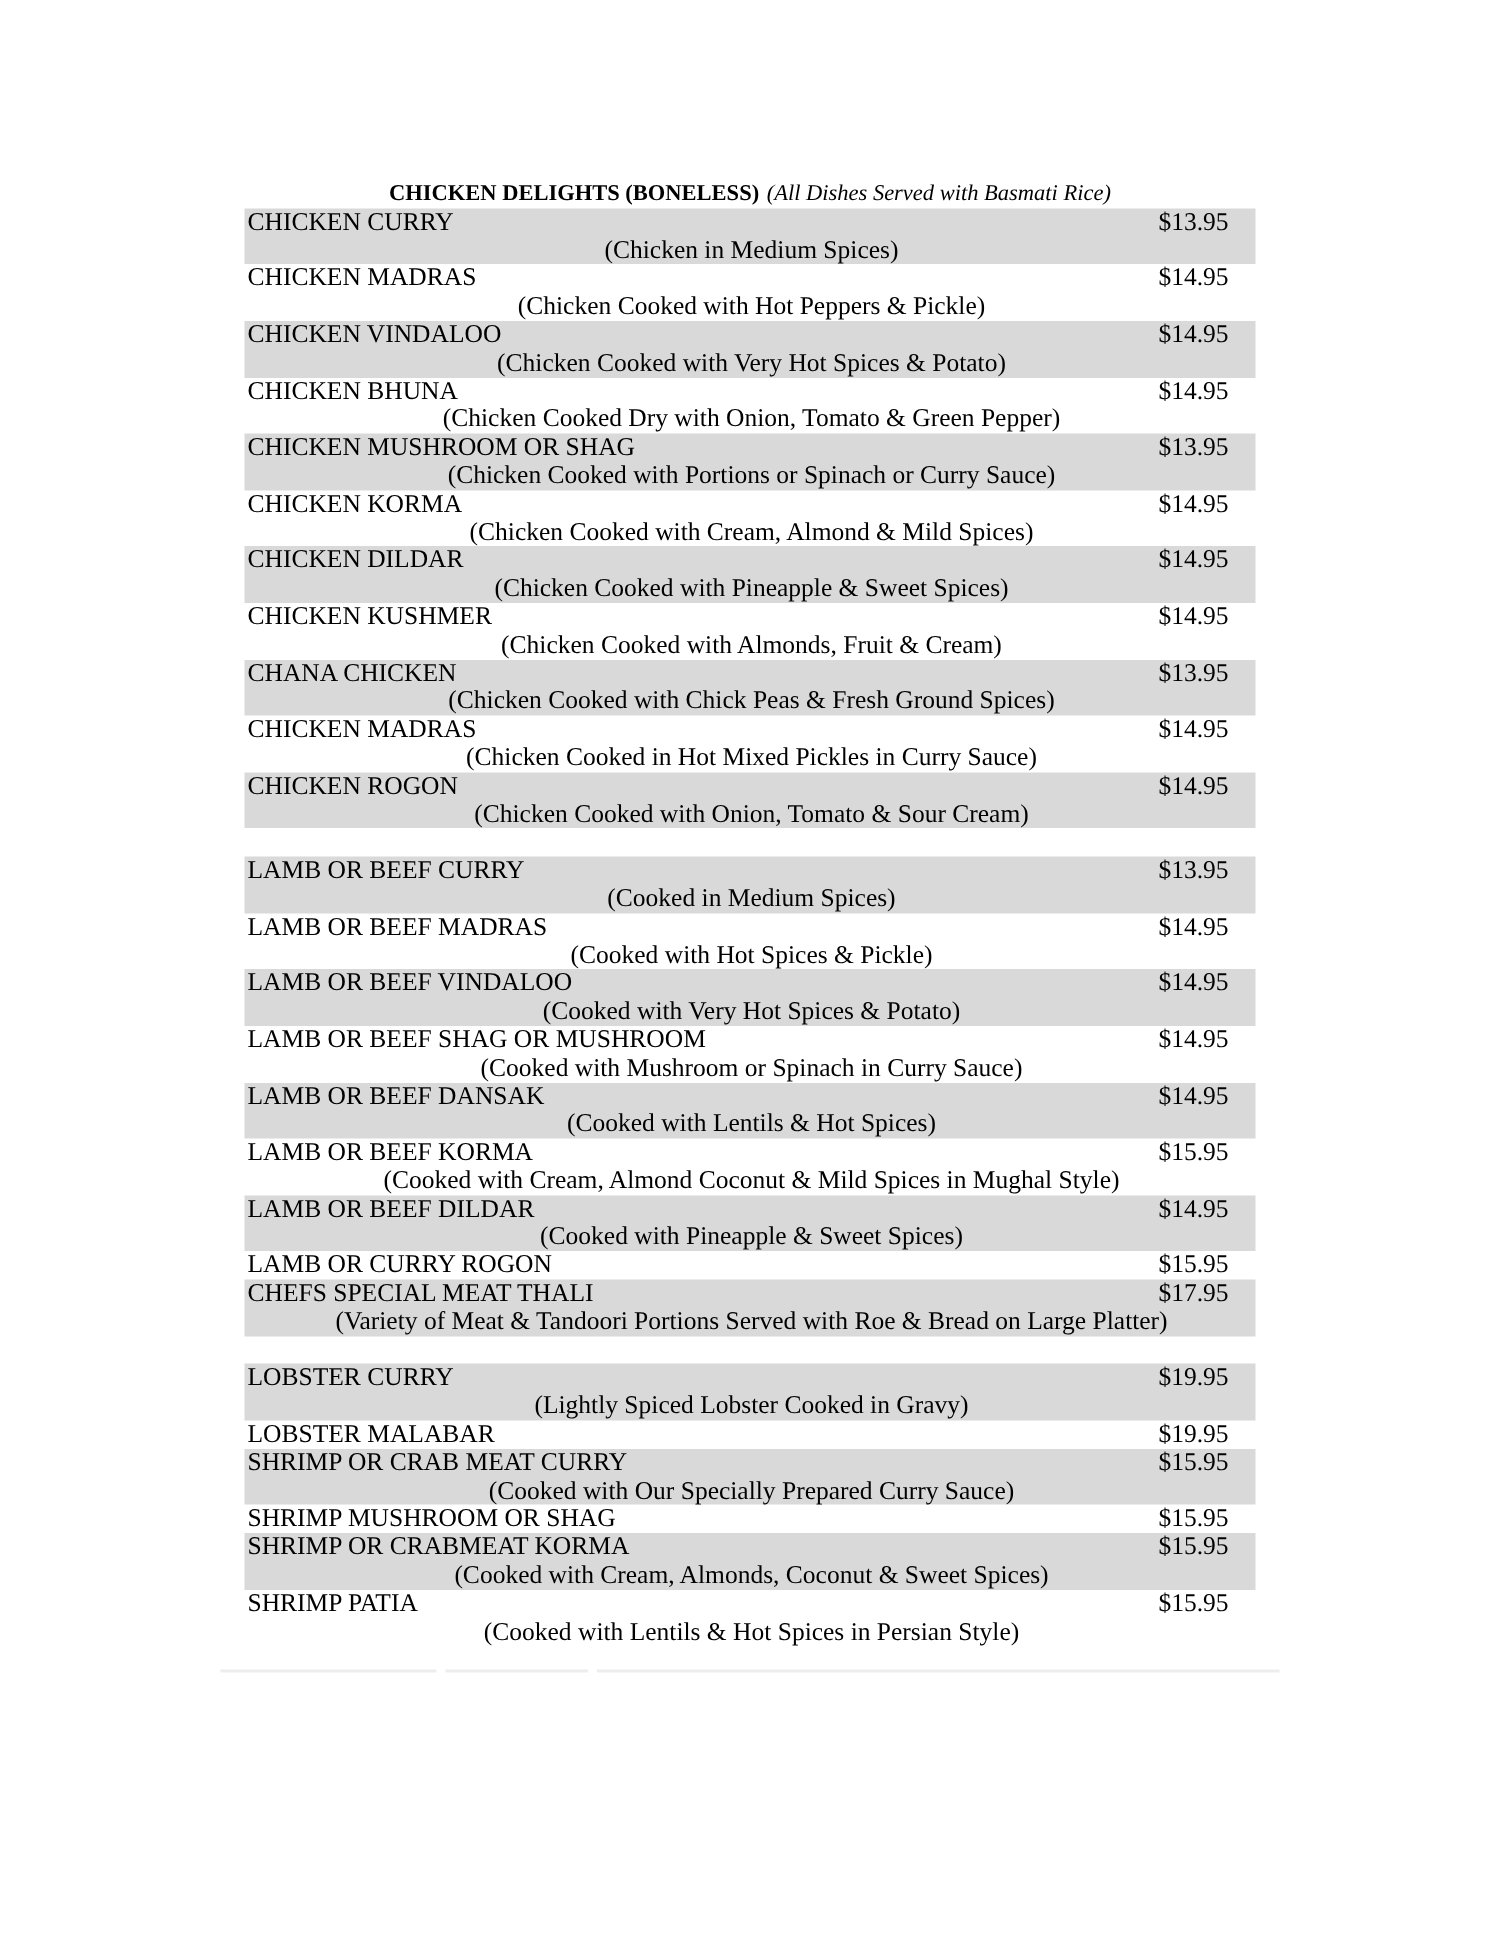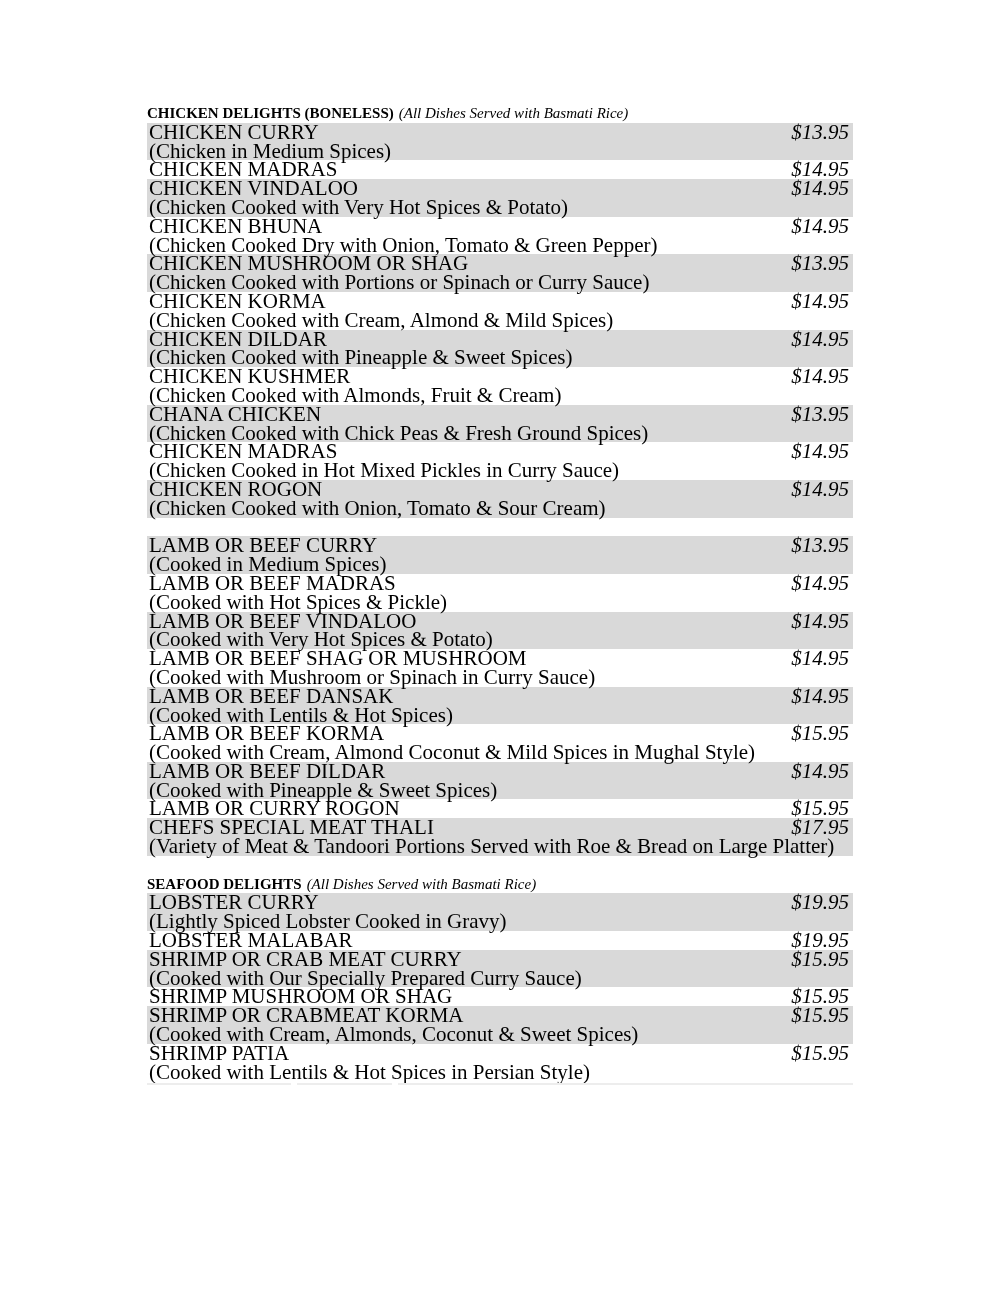--- a/index.html
+++ b/index.html
@@ -14,42 +14,42 @@
     font-family: "Liberation Serif", "DejaVu Serif", serif;
     color: #000000;
     -webkit-font-smoothing: antialiased;
   }
   .page {
     position: absolute;
     left: 147px;
     top: 104px;
     width: 706px;
   }
-  .section { margin: 0; }
+  .section { margin: 16px; text-align: center; }
   .section + .section { margin-top: 18.8px; }
   .section-header {
     font-size: 15px;
     line-height: 18.8px;
     white-space: nowrap;
   }
   .section-title { font-weight: bold; }
   .section-note { font-style: italic; margin-left: 5px; }
   .row {
-    font-size: 21px;
+    font-size: 17px;
     line-height: 18.8px;
     padding: 0 0 0 2px;
   }
   .row.striped { background: var(--stripe, #d9d9d9); }
   .row-top {
     display: flex;
     justify-content: space-between;
     align-items: baseline;
   }
   .item-name { white-space: nowrap; }
-  .item-price { white-space: nowrap; padding-right: 4px; font-style: italic; }
+  .item-price { white-space: nowrap; padding-right: 18px; }
   .item-desc { white-space: nowrap; }
   .bottom-rule {
     display: flex;
     margin-top: 2px;
     gap: 6px;
   }
   .bottom-rule .seg {
     height: 2px;
     background: var(--rule, #ededed);
   }
@@ -69,20 +69,21 @@
             <span class="item-name">CHICKEN CURRY</span>
             <span class="item-price">$13.95</span>
           </div>
           <div class="item-desc">(Chicken in Medium Spices)</div>
         </div>
         <div class="row">
           <div class="row-top">
             <span class="item-name">CHICKEN MADRAS</span>
             <span class="item-price">$14.95</span>
           </div>
+          <div class="item-desc">(Chicken Cooked with Hot Peppers &amp; Pickle)</div>
         </div>
         <div class="row striped">
           <div class="row-top">
             <span class="item-name">CHICKEN VINDALOO</span>
             <span class="item-price">$14.95</span>
           </div>
           <div class="item-desc">(Chicken Cooked with Very Hot Spices &amp; Potato)</div>
         </div>
         <div class="row">
           <div class="row-top">
@@ -199,21 +200,20 @@
         </div>
         <div class="row striped">
           <div class="row-top">
             <span class="item-name">CHEFS SPECIAL MEAT THALI</span>
             <span class="item-price">$17.95</span>
           </div>
           <div class="item-desc">(Variety of Meat &amp; Tandoori Portions Served with Roe &amp; Bread on Large Platter)</div>
         </div>
       </section>
       <section class="section">
-        <div class="section-header"><span class="section-title">SEAFOOD DELIGHTS</span><span class="section-note">(All Dishes Served with Basmati Rice)</span></div>
         <div class="row striped">
           <div class="row-top">
             <span class="item-name">LOBSTER CURRY</span>
             <span class="item-price">$19.95</span>
           </div>
           <div class="item-desc">(Lightly Spiced Lobster Cooked in Gravy)</div>
         </div>
         <div class="row">
           <div class="row-top">
             <span class="item-name">LOBSTER MALABAR</span>

